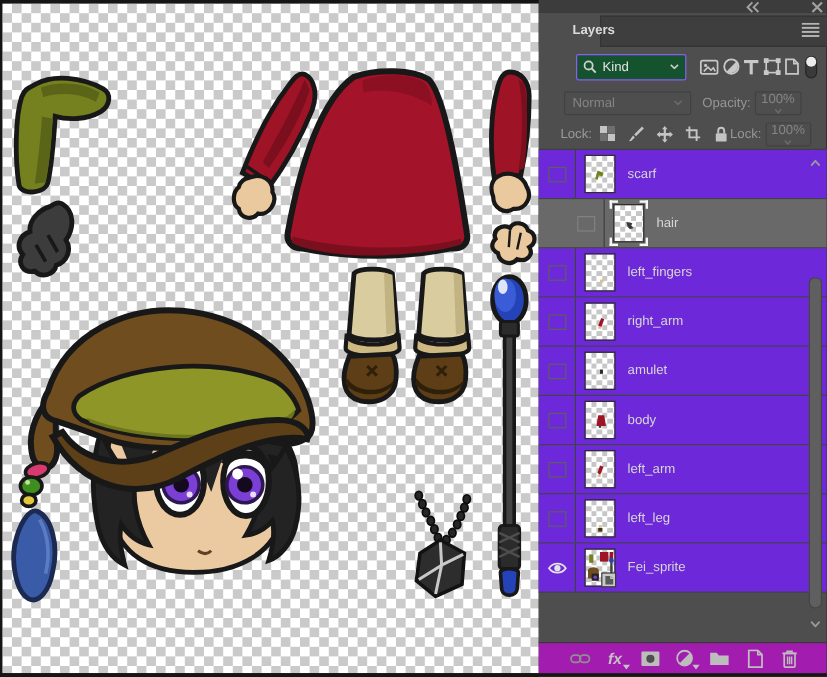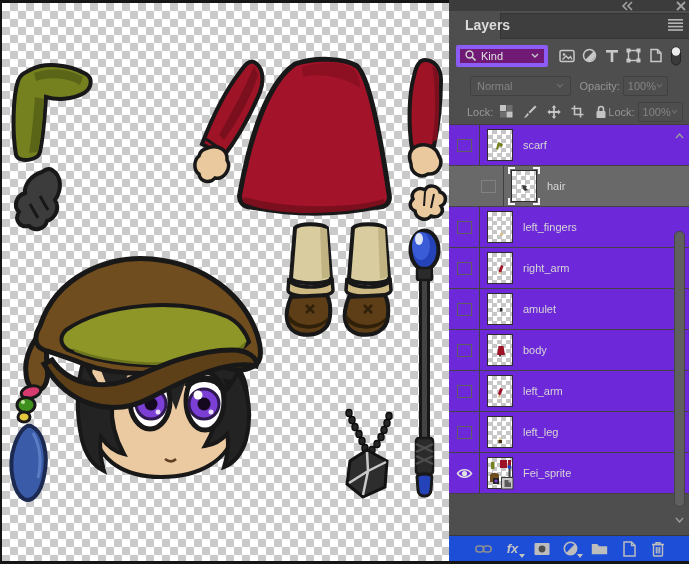--- a/index.html
+++ b/index.html
@@ -16,31 +16,31 @@
     background-size:16px 16px;
   }
   .sprite-svg { position:absolute; left:0; top:0; width:449px; height:564px; }
 
   
   .panel { position:absolute; left:449px; top:0; width:240px; height:564px; background:#4e4e4e; font-size:11px; color:#d6d6d6; }
   .win-bar { position:relative; height:11px; background:#3c3c3c; }
   .win-bar svg { position:absolute; top:1px; }
   .tab-bar { position:relative; height:28px; background:#4e4e4e; }
   .tabbar-rest { position:absolute; left:51px; right:0; top:2px; bottom:0; background:#3e3e3e; border:1px solid #343434; border-right:none; }
-  .tab-layers { position:absolute; left:0; top:0; width:51px; height:28px; line-height:28px; padding-left:16px; font-weight:bold; color:#dcdcdc; font-size:14px; }
+  .tab-layers { position:absolute; left:0; top:0; width:51px; height:28px; line-height:28px; padding-left:28px; font-weight:bold; color:#dcdcdc; font-size:11px; }
   .panel-menu { position:absolute; right:6px; top:8px; }
 
   .filter-row { height:33px; display:flex; align-items:center; padding:0 7px; }
-  .kind-select { width:92px; height:22px; border:4px solid #8b5cf6; border-radius:2px; display:flex; align-items:center; padding:0 5px; background:#701a75; }
+  .kind-select { width:92px; height:22px; border:1px solid #8b5cf6; border-radius:2px; display:flex; align-items:center; padding:0 5px; background:#14532d;margin-left:24px; }
   .kind-select .klabel { flex:1; margin-left:5px; color:#e2e2e2; }
   .filter-icons { flex:1; display:flex; align-items:center; justify-content:space-between; margin-left:11px; }
 
   .blend-row { height:27px; display:flex; align-items:center; padding:0 21px; }
   .blend-select { width:130px; height:20px; border:1px solid #414141; border-radius:2px; display:flex; align-items:center; justify-content:space-between; padding:0 6px; color:#858585; }
-  .val-box { width:47px; height:20px; border:1px solid #414141; border-radius:2px; display:flex; align-items:center; justify-content:space-between; padding:0 4px; color:#858585; margin-left:3px; }
+  .val-box { width:47px; height:20px; border:1px solid #414141; border-radius:2px; display:flex; align-items:center; justify-content:space-between; padding:0 4px; color:#858585; margin-left:3px;flex-direction:column; }
   .opacity-label { margin-left:9px; color:#969696; }
 
   .lock-row { height:25px; display:flex; align-items:center; padding:0 18px; }
   .lock-label { color:#9a9a9a; margin-right:7px; }
   .lock-icons { display:flex; align-items:center; gap:10px; }
   .fill-label { margin-left:auto; color:#969696; }
 
   
   .layer-list { position:absolute; left:0; top:124px; width:240px; height:411px; border-top:1px solid #404040; background:#4e4e4e; }
   .layer-row { height:41px; display:flex; align-items:center; border-bottom:1px solid #434343; background:#6d28d9; position:relative; padding-right:22px; }
@@ -61,21 +61,21 @@
   .c-bl { bottom:-3px; left:-3px; border-bottom-width:2px; border-left-width:2px; }
   .c-br { bottom:-3px; right:-3px; border-bottom-width:2px; border-right-width:2px; }
   .layer-name { margin-left:10px; color:#d6d6d6; }
 
   .scroll-track { position:absolute; right:4px; top:4px; bottom:4px; width:11px; }
   .sb-up { position:absolute; top:4px; left:1px; }
   .sb-down { position:absolute; bottom:8px; left:1px; }
   .sb-thumb { position:absolute; left:0; top:102px; width:11px; height:276px; background:#5f5f5f; border:1px solid #454545; border-radius:5px; }
 
   
-  .bottom-toolbar { position:absolute; left:0; top:535px; width:240px; height:26px; border-top:1px solid #393939; background:#1d4ed8; display:flex; align-items:center; padding-left:26px; gap:12px; }
+  .bottom-toolbar { position:absolute; left:0; top:535px; width:240px; height:26px; border-top:1px solid #393939; background:#a21caf; display:flex; align-items:center; padding-left:26px; gap:12px; }
   .tool { position:relative; display:flex; align-items:center; justify-content:center; width:17px; height:17px; }
   .fx-label { font-style:italic; font-weight:bold; font-size:13px; color:#c3c3c3; line-height:1; }
   .flyout { position:absolute; right:-4px; bottom:-1px; width:0; height:0; border-left:3px solid transparent; border-right:3px solid transparent; border-top:4px solid #c3c3c3; }
   .bottom-strip { position:absolute; left:0; bottom:0; width:689px; height:3px; background:#161616; }
 </style>
 </head>
 <body>
 
 <div class="app">
 

